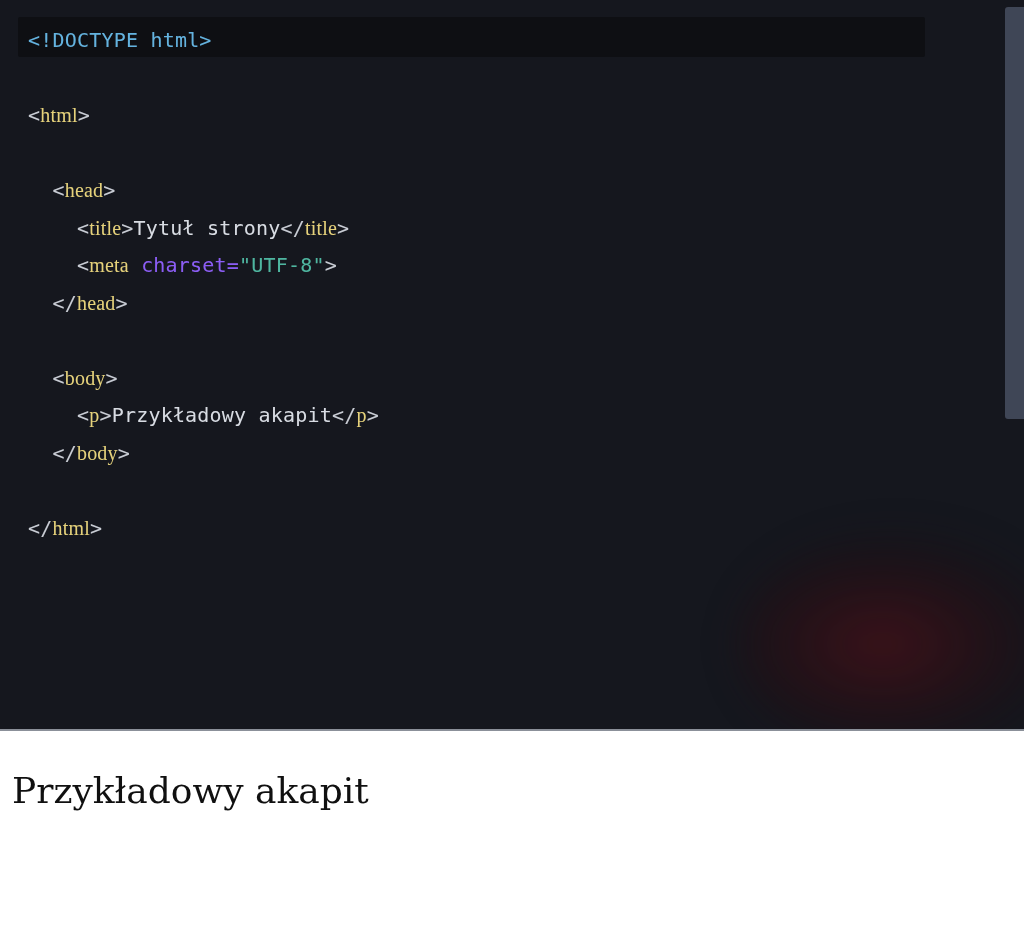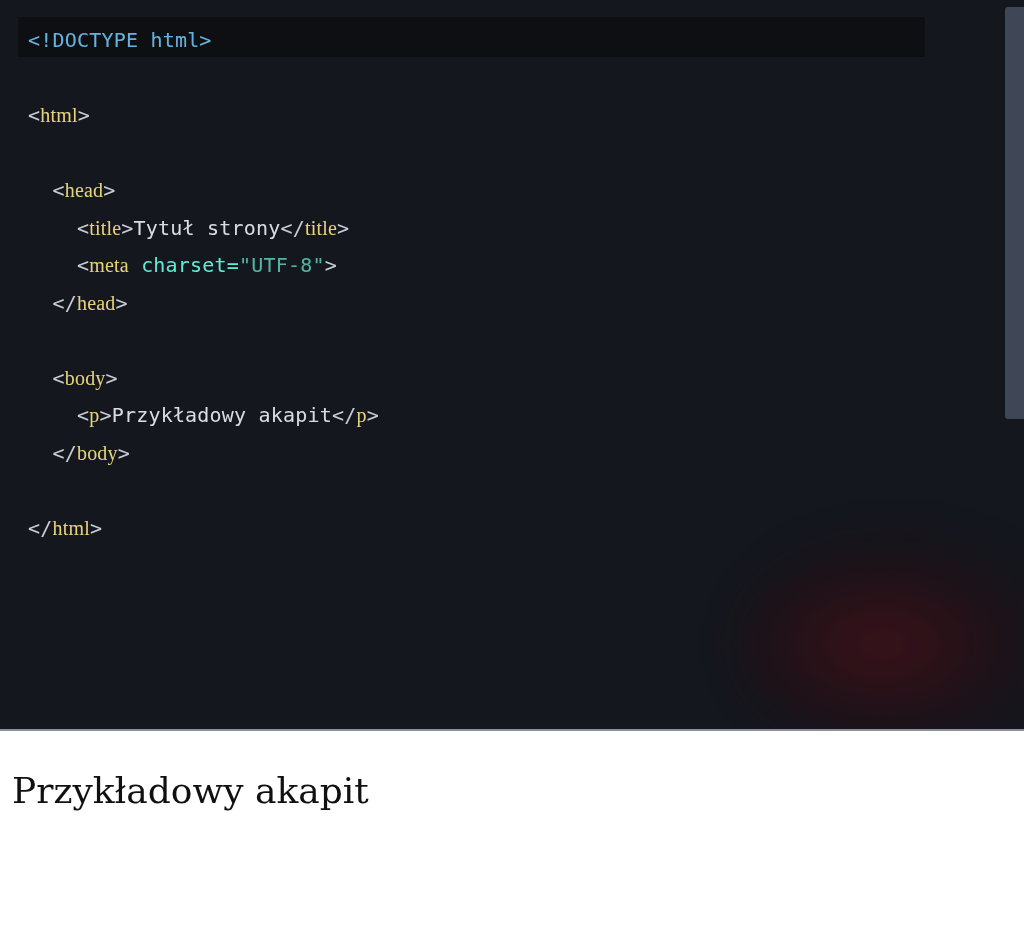--- a/index.html
+++ b/index.html
@@ -83,21 +83,21 @@
     white-space: pre;
     letter-spacing: 0.2px;
     text-shadow: 0 0 1px rgba(255,255,255,0.10);
   }
   pre#code-text .ln { display: block; padding-left: 28px; min-height: 37.5px; }
 
   
   .t-doctype { color: #63b3e0; }
   .t-punct   { color: #c8ccd4; }
   .t-tag     { color: #e6d27a; font-family: Liberation Serif, serif; }
-  .t-attr    { color: #5eead4; }
+  .t-attr    { color: #8b5cf6; }
   .t-string  { color: #4db6a0; }
   .t-text    { color: #d8dce3; }
 
   
   #code-scrollbar {
     position: absolute;
     right: 0;
     top: 0;
     width: 46px;
     height: 729px;

